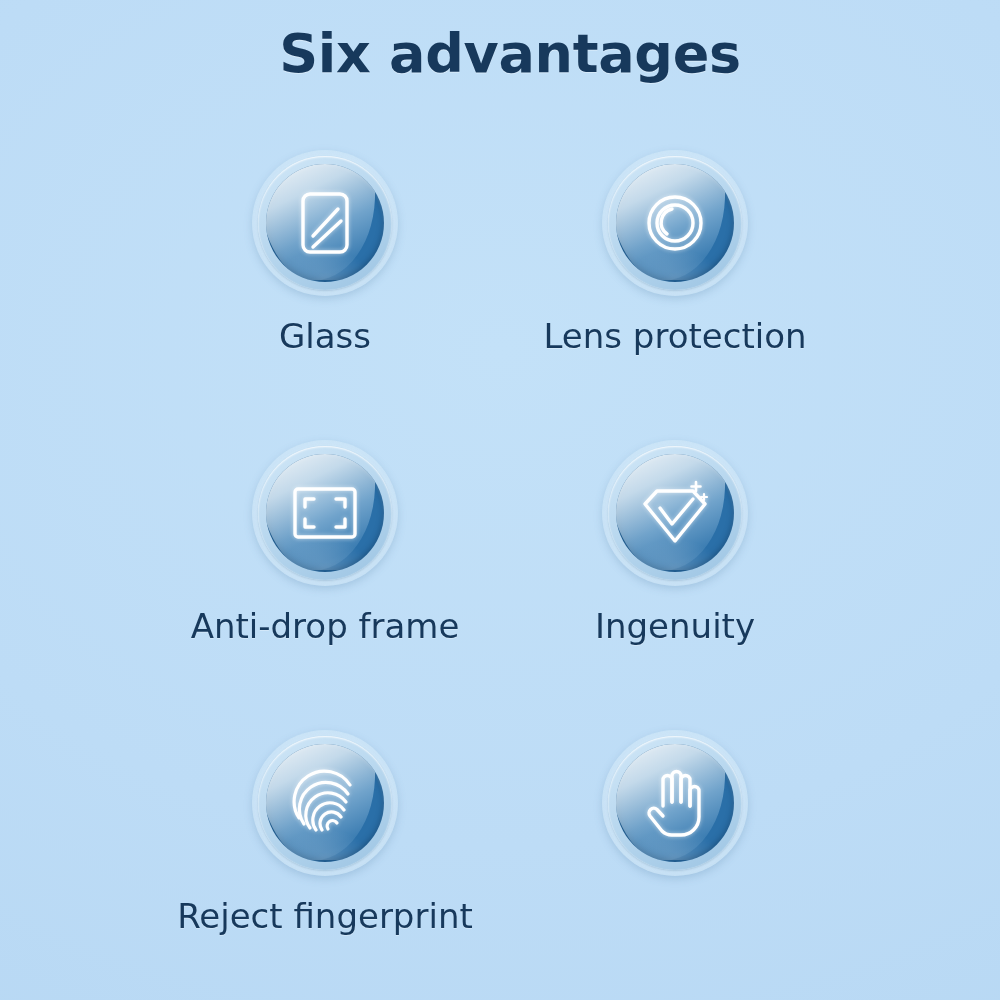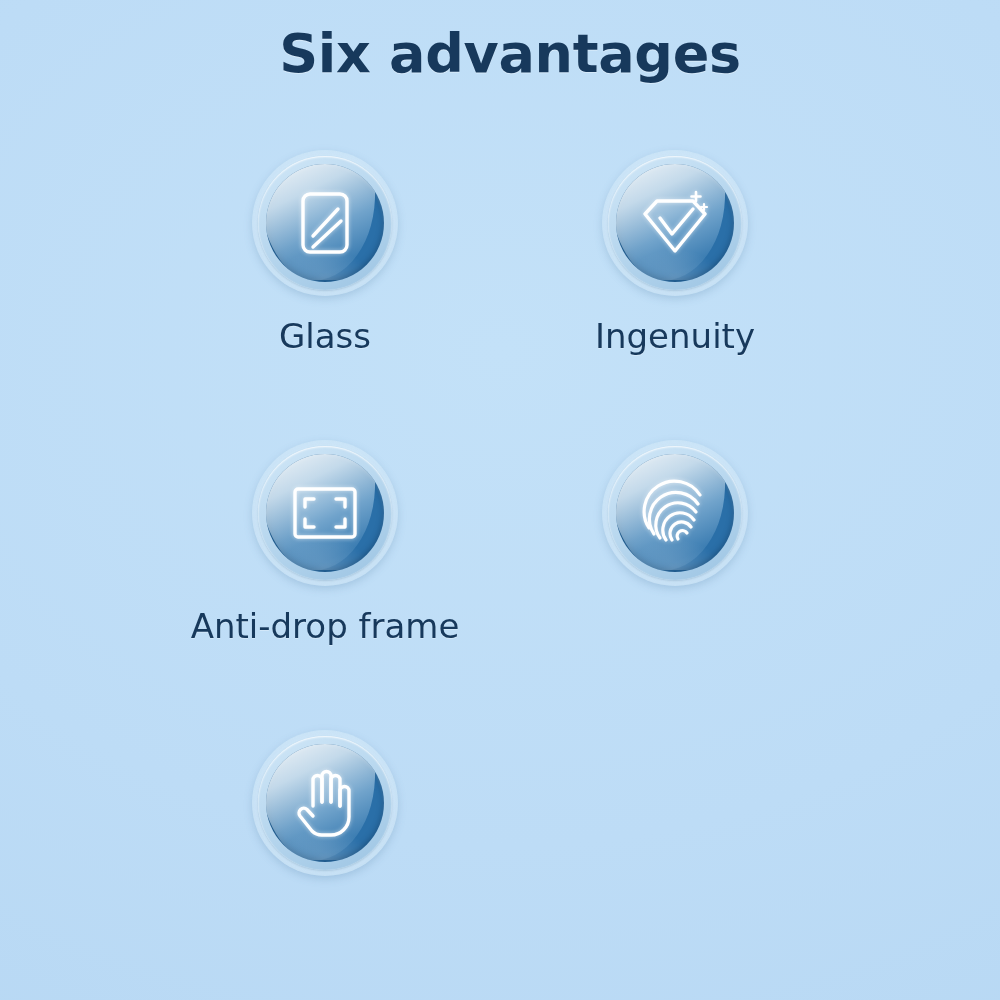--- a/index.html
+++ b/index.html
@@ -160,78 +160,96 @@
         <svg viewBox="0 0 118 118" fill="none" stroke="#ffffff" stroke-width="3.4" stroke-linecap="round" stroke-linejoin="round">
           <rect x="37" y="30" width="44" height="58" rx="7" ry="7"></rect>
           <line x1="47" y1="72" x2="72" y2="45"></line>
           <line x1="47" y1="83" x2="75" y2="57"></line>
         </svg>
       </div>
     </div>
     <div class="label">Glass</div>
   </div>
 
-
-  <div class="cell">
-    <div class="btn">
-      <div class="ring"></div>
-      <div class="disc">
-        <div class="gloss"></div>
-        <div class="sheen"></div>
-      </div>
-      <div class="glyph">
-        <svg viewBox="0 0 118 118" fill="none" stroke="#ffffff" stroke-width="3.4" stroke-linecap="round" stroke-linejoin="round">
-          <path d="M41 37 H77 L89 50 L59 87 L29 50 Z"></path>
-          <polyline points="44,54 56,70 77,45"></polyline>
-          <path d="M80 28 l0 9 M80 28 l0 -0 M75.5 32.5 l9 0" stroke-width="2.6"></path>
-          <path d="M88 40 l0 6 M85 43 l6 0" stroke-width="2.2"></path>
-        </svg>
-      </div>
-    </div>
-    <div class="label">Ingenuity</div>
+  <div class="cell">
+    <div class="btn">
+      <div class="ring"></div>
+      <div class="disc">
+        <div class="gloss"></div>
+        <div class="sheen"></div>
+      </div>
+      <div class="glyph">
+        <svg viewBox="0 0 118 118" fill="none" stroke="#ffffff" stroke-width="3.4" stroke-linecap="round" stroke-linejoin="round">
+          <circle cx="59" cy="59" r="26"></circle>
+          <circle cx="59" cy="59" r="18"></circle>
+          <path d="M51 70 A14 14 0 0 1 56 45"></path>
+        </svg>
+      </div>
+    </div>
+    <div class="label">Lens protection</div>
   </div>
 
   <div class="cell">
     <div class="btn">
       <div class="ring"></div>
       <div class="disc">
         <div class="gloss"></div>
         <div class="sheen"></div>
       </div>
       <div class="glyph">
         <svg viewBox="0 0 118 118" fill="none" stroke="#ffffff" stroke-width="3.4" stroke-linecap="round" stroke-linejoin="round">
           <rect x="29" y="35" width="60" height="48" rx="3" ry="3"></rect>
           <polyline points="39,53 39,45 48,45"></polyline>
           <polyline points="79,53 79,45 70,45"></polyline>
           <polyline points="39,65 39,73 48,73"></polyline>
           <polyline points="79,65 79,73 70,73"></polyline>
         </svg>
       </div>
     </div>
     <div class="label">Anti-drop frame</div>
+  </div>
+
+  <div class="cell">
+    <div class="btn">
+      <div class="ring"></div>
+      <div class="disc">
+        <div class="gloss"></div>
+        <div class="sheen"></div>
+      </div>
+      <div class="glyph">
+        <svg viewBox="0 0 118 118" fill="none" stroke="#ffffff" stroke-width="3.4" stroke-linecap="round" stroke-linejoin="round">
+          <path d="M41 37 H77 L89 50 L59 87 L29 50 Z"></path>
+          <polyline points="44,54 56,70 77,45"></polyline>
+          <path d="M80 28 l0 9 M80 28 l0 -0 M75.5 32.5 l9 0" stroke-width="2.6"></path>
+          <path d="M88 40 l0 6 M85 43 l6 0" stroke-width="2.2"></path>
+        </svg>
+      </div>
+    </div>
+    <div class="label">Ingenuity</div>
   </div>
 
   <div class="cell">
     <div class="btn">
       <div class="ring"></div>
       <div class="disc">
         <div class="gloss"></div>
         <div class="sheen"></div>
       </div>
       <div class="glyph">
         <svg viewBox="0 0 118 118" fill="none" stroke="#ffffff" stroke-width="3.2" stroke-linecap="round" stroke-linejoin="round">
           <path d="M33 74 A30 30 0 0 1 84 41"></path>
           <path d="M38 80 A25 25 0 0 1 82 50"></path>
           <path d="M44 84 A20 20 0 0 1 80 58"></path>
           <path d="M50 86 A15 15 0 0 1 78 66"></path>
           <path d="M56 86 A10 10 0 0 1 75 73"></path>
           <path d="M62 85 A5 5 0 0 1 71 79"></path>
         </svg>
       </div>
     </div>
+    <div class="label">Reject fingerprint</div>
   </div>
 
   <div class="cell">
     <div class="btn">
       <div class="ring"></div>
       <div class="disc">
         <div class="gloss"></div>
         <div class="sheen"></div>
       </div>
       <div class="glyph">

